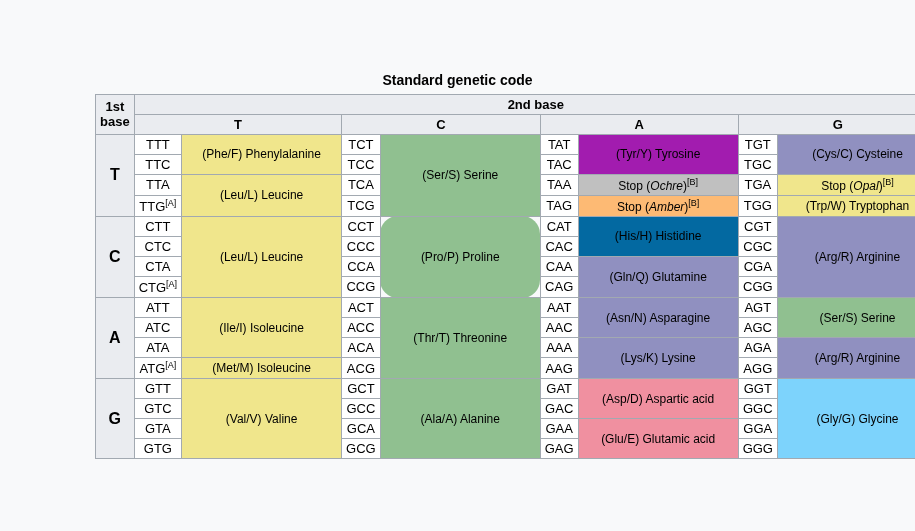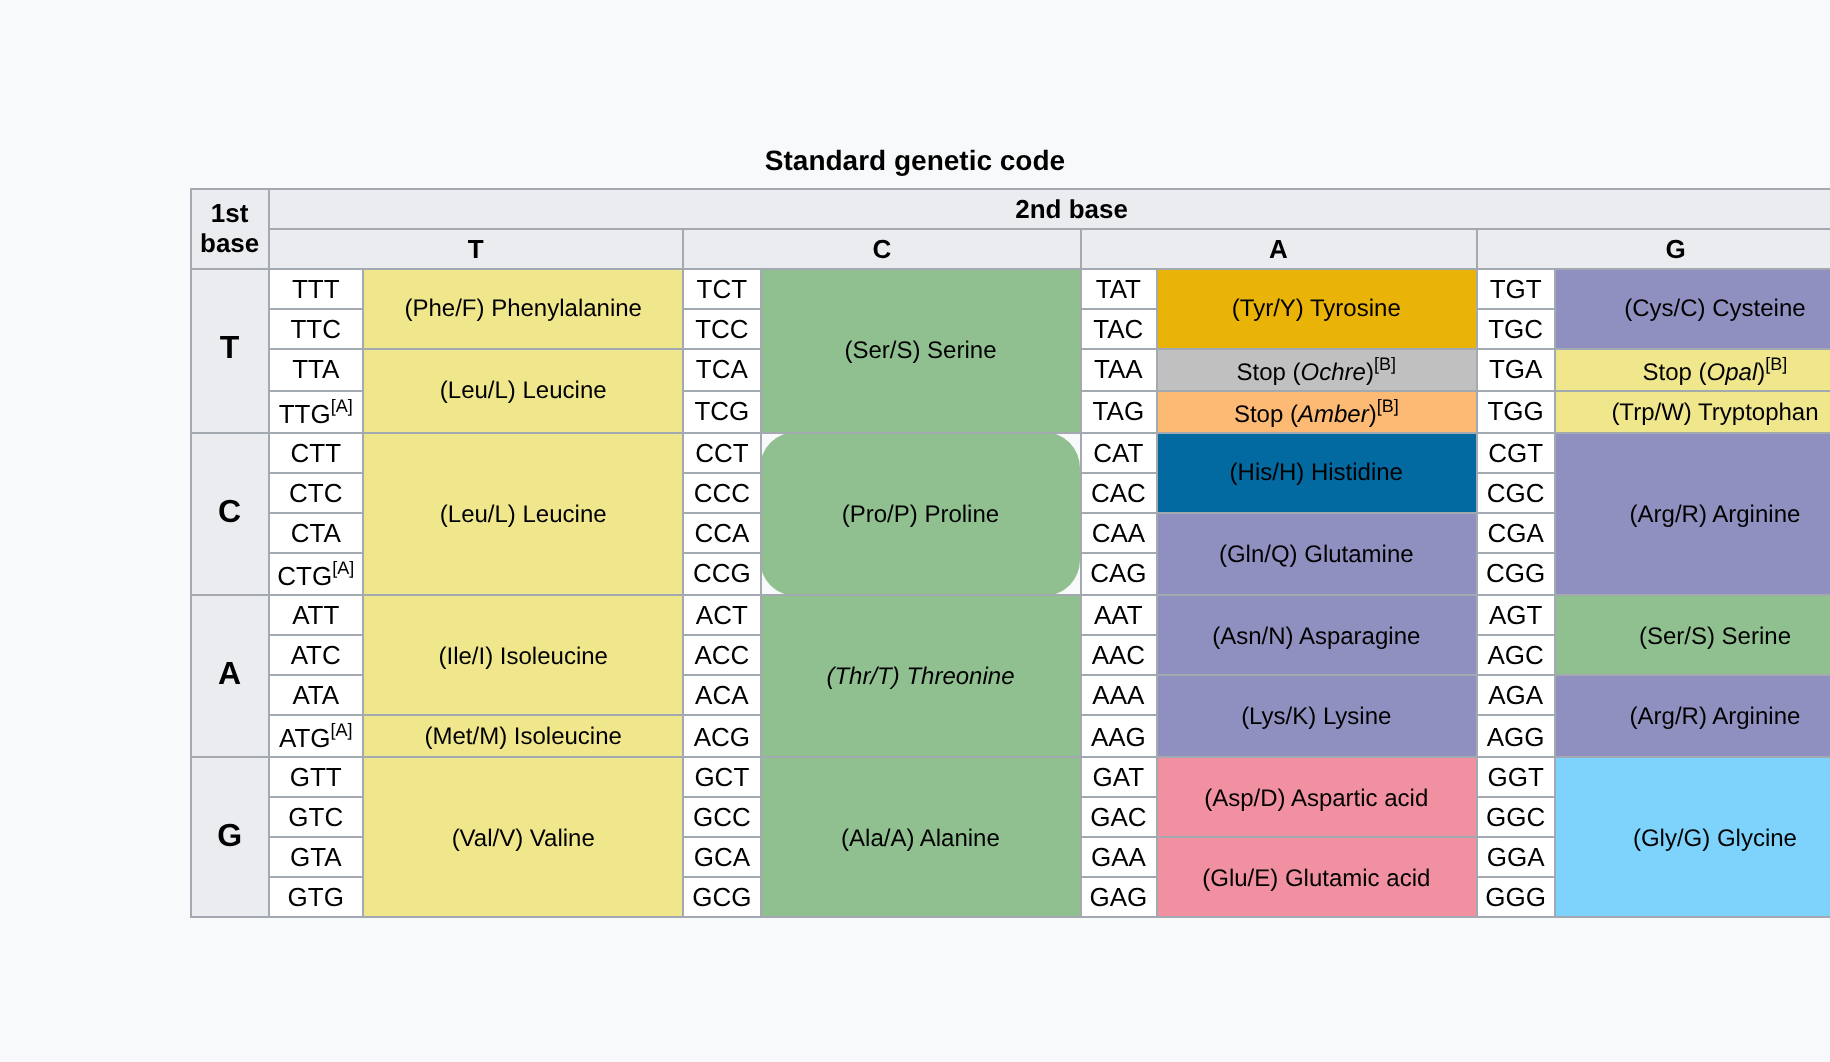--- a/index.html
+++ b/index.html
@@ -53,32 +53,32 @@
       width: 40px;
       background: #eaecf0;
     }
     sup { font-size: 9px; }
     em { font-style: italic; }
     .codon-cell { width: 50px; background: #fff; }
     .amino-cell { min-width: 160px; font-size: 12px; }
     
     .phe { background-color: #f0e68c; }
     .ser-t { background-color: #90c090; }
-    .tyr { background-color: #eab308; }
+    .tyr { background-color: #a21caf; }
     .stop-ochre { background-color: #c0c0c0; }
     .stop-amber { background-color: #fdba74; }
     .stop-opal { background-color: #f0e68c; }
     .trp { background-color: #f0e68c; }
     .leu { background-color: #f0e68c; }
     .pro { background-color: #90c090; border-radius: 18px; }
     .his { background-color: #0369a1; }
     .gln { background-color: #9090c0; }
     .arg-c { background-color: #9090c0; }
     .ile { background-color: #f0e68c; }
-    .thr { background-color: #90c090; font-style: italic; }
+    .thr { background-color: #90c090; }
     .asn { background-color: #9090c0; }
     .lys { background-color: #9090c0; }
     .ser-a { background-color: #90c090; }
     .arg-a { background-color: #9090c0; }
     .met { background-color: #f0e68c; }
     .val { background-color: #f0e68c; }
     .ala { background-color: #90c090; }
     .asp { background-color: #f090a0; }
     .glu { background-color: #f090a0; }
     .gly { background-color: #7dd3fc; }

